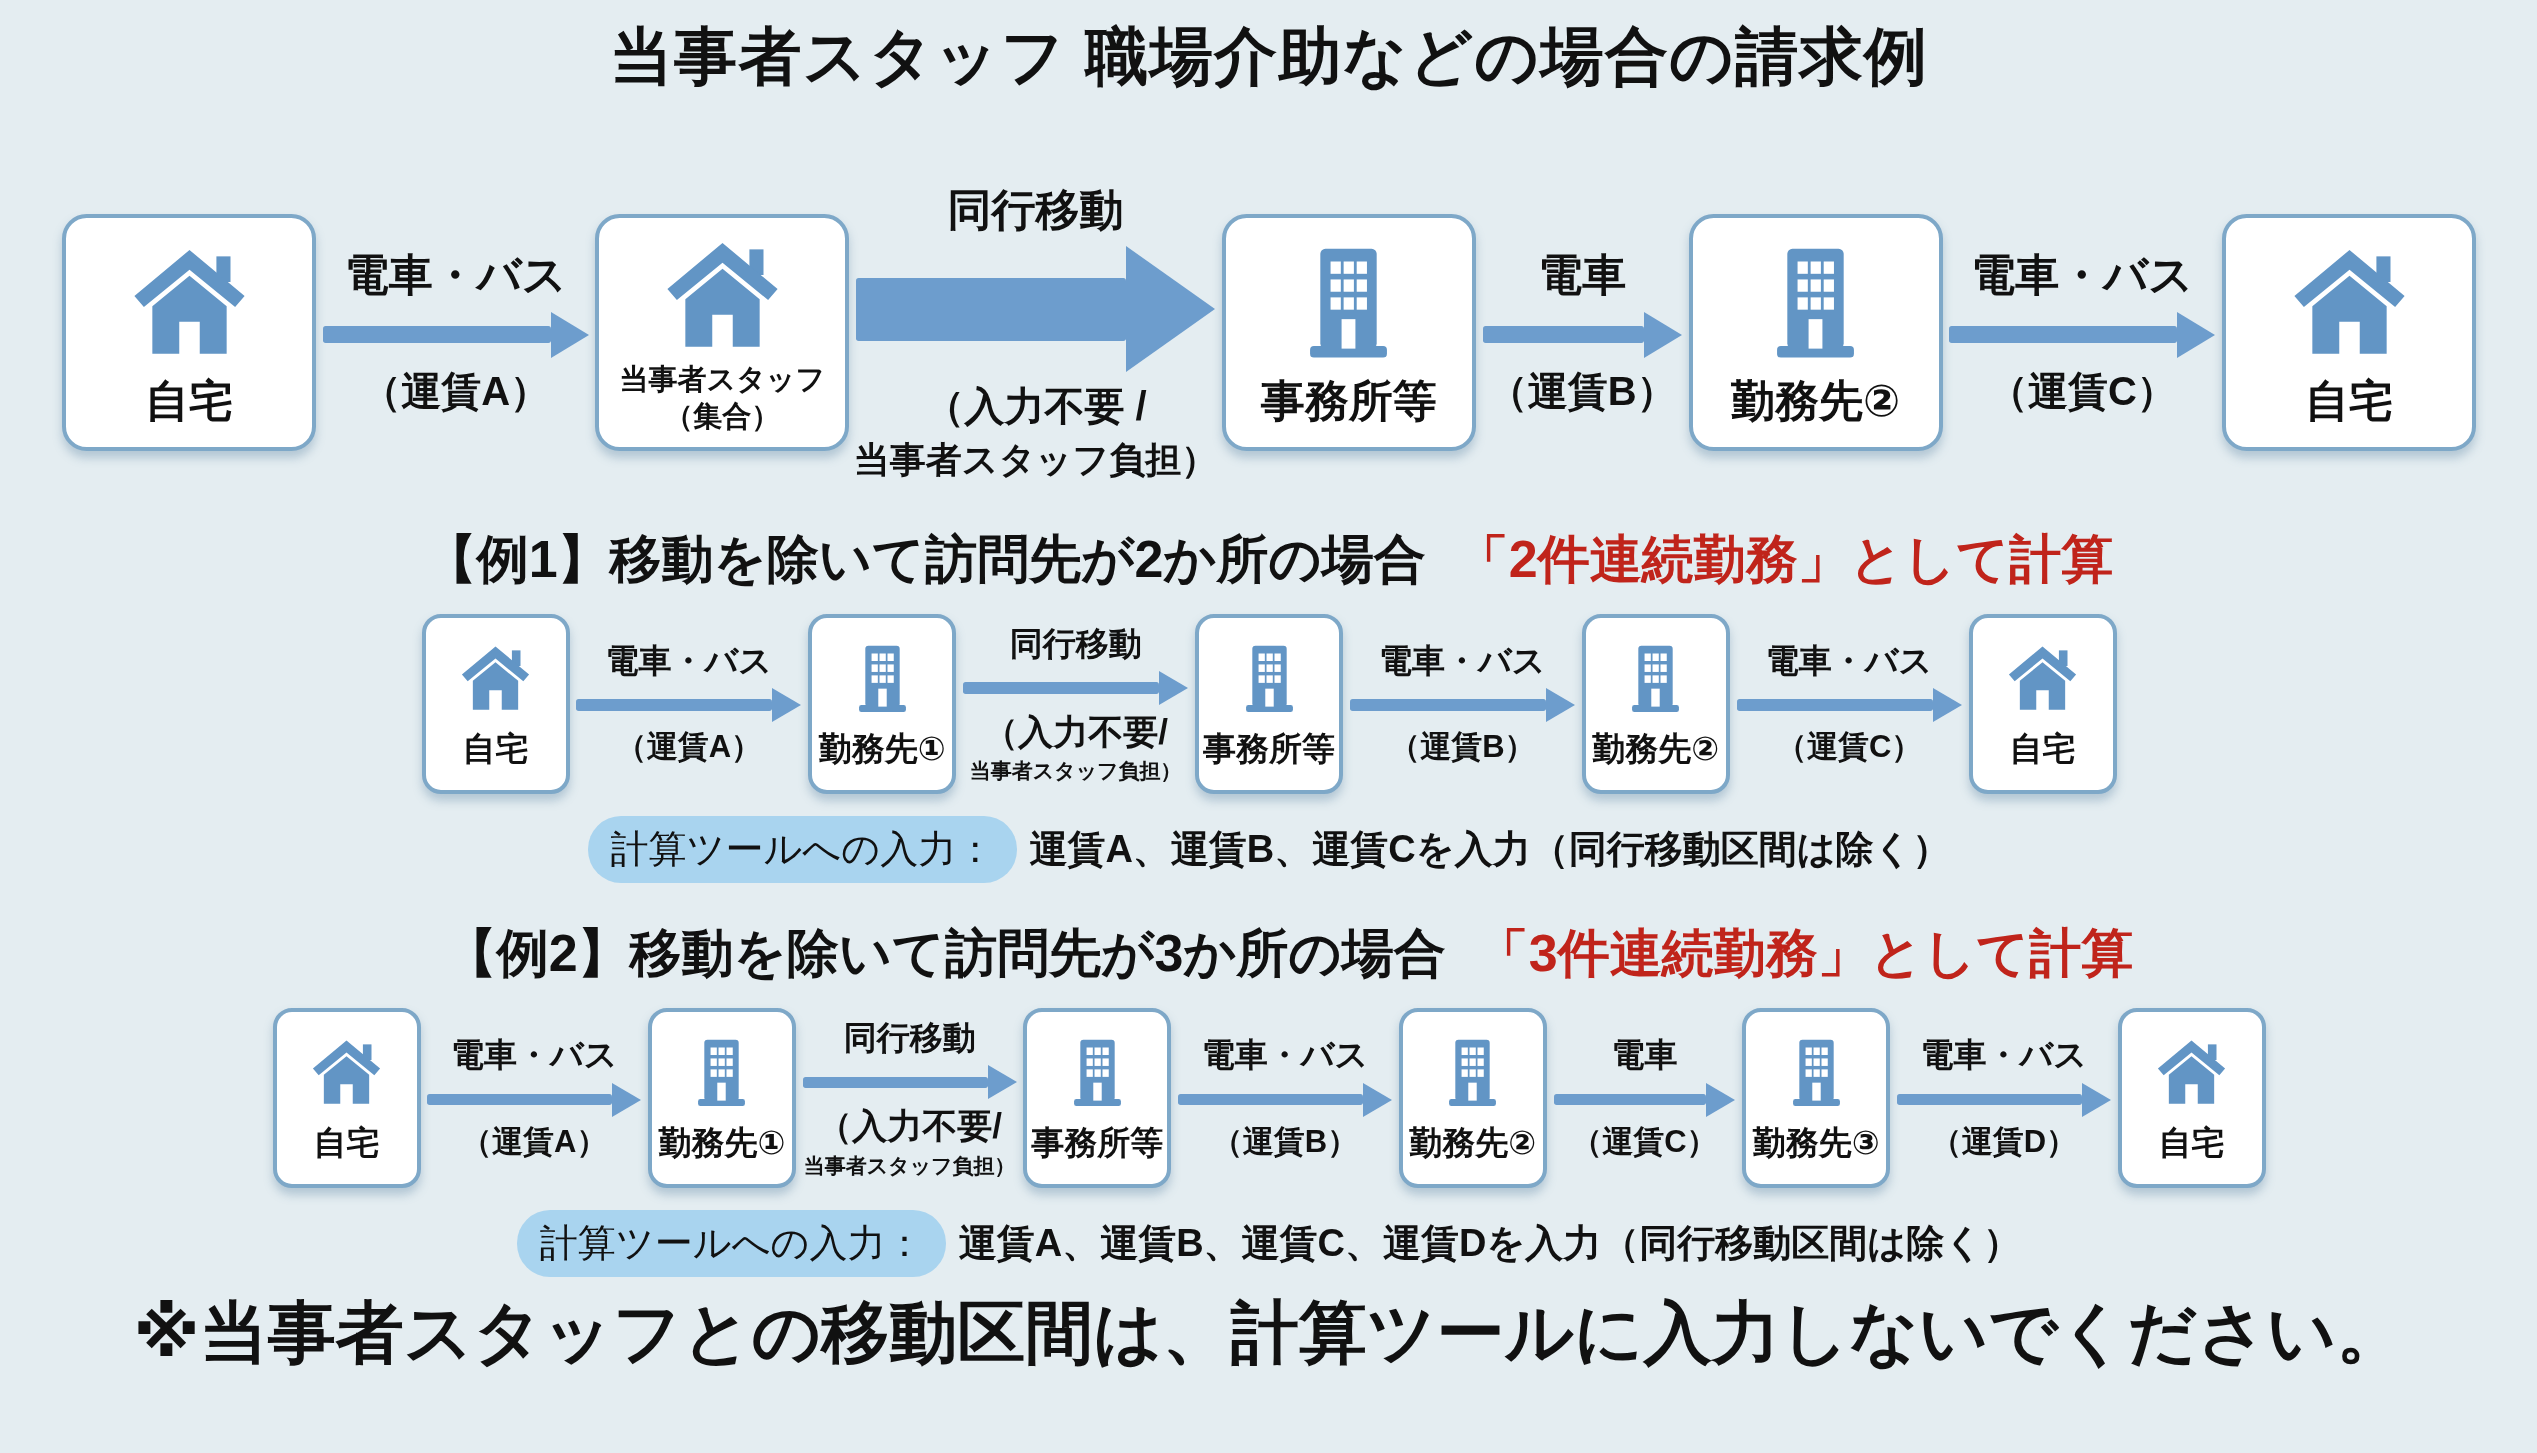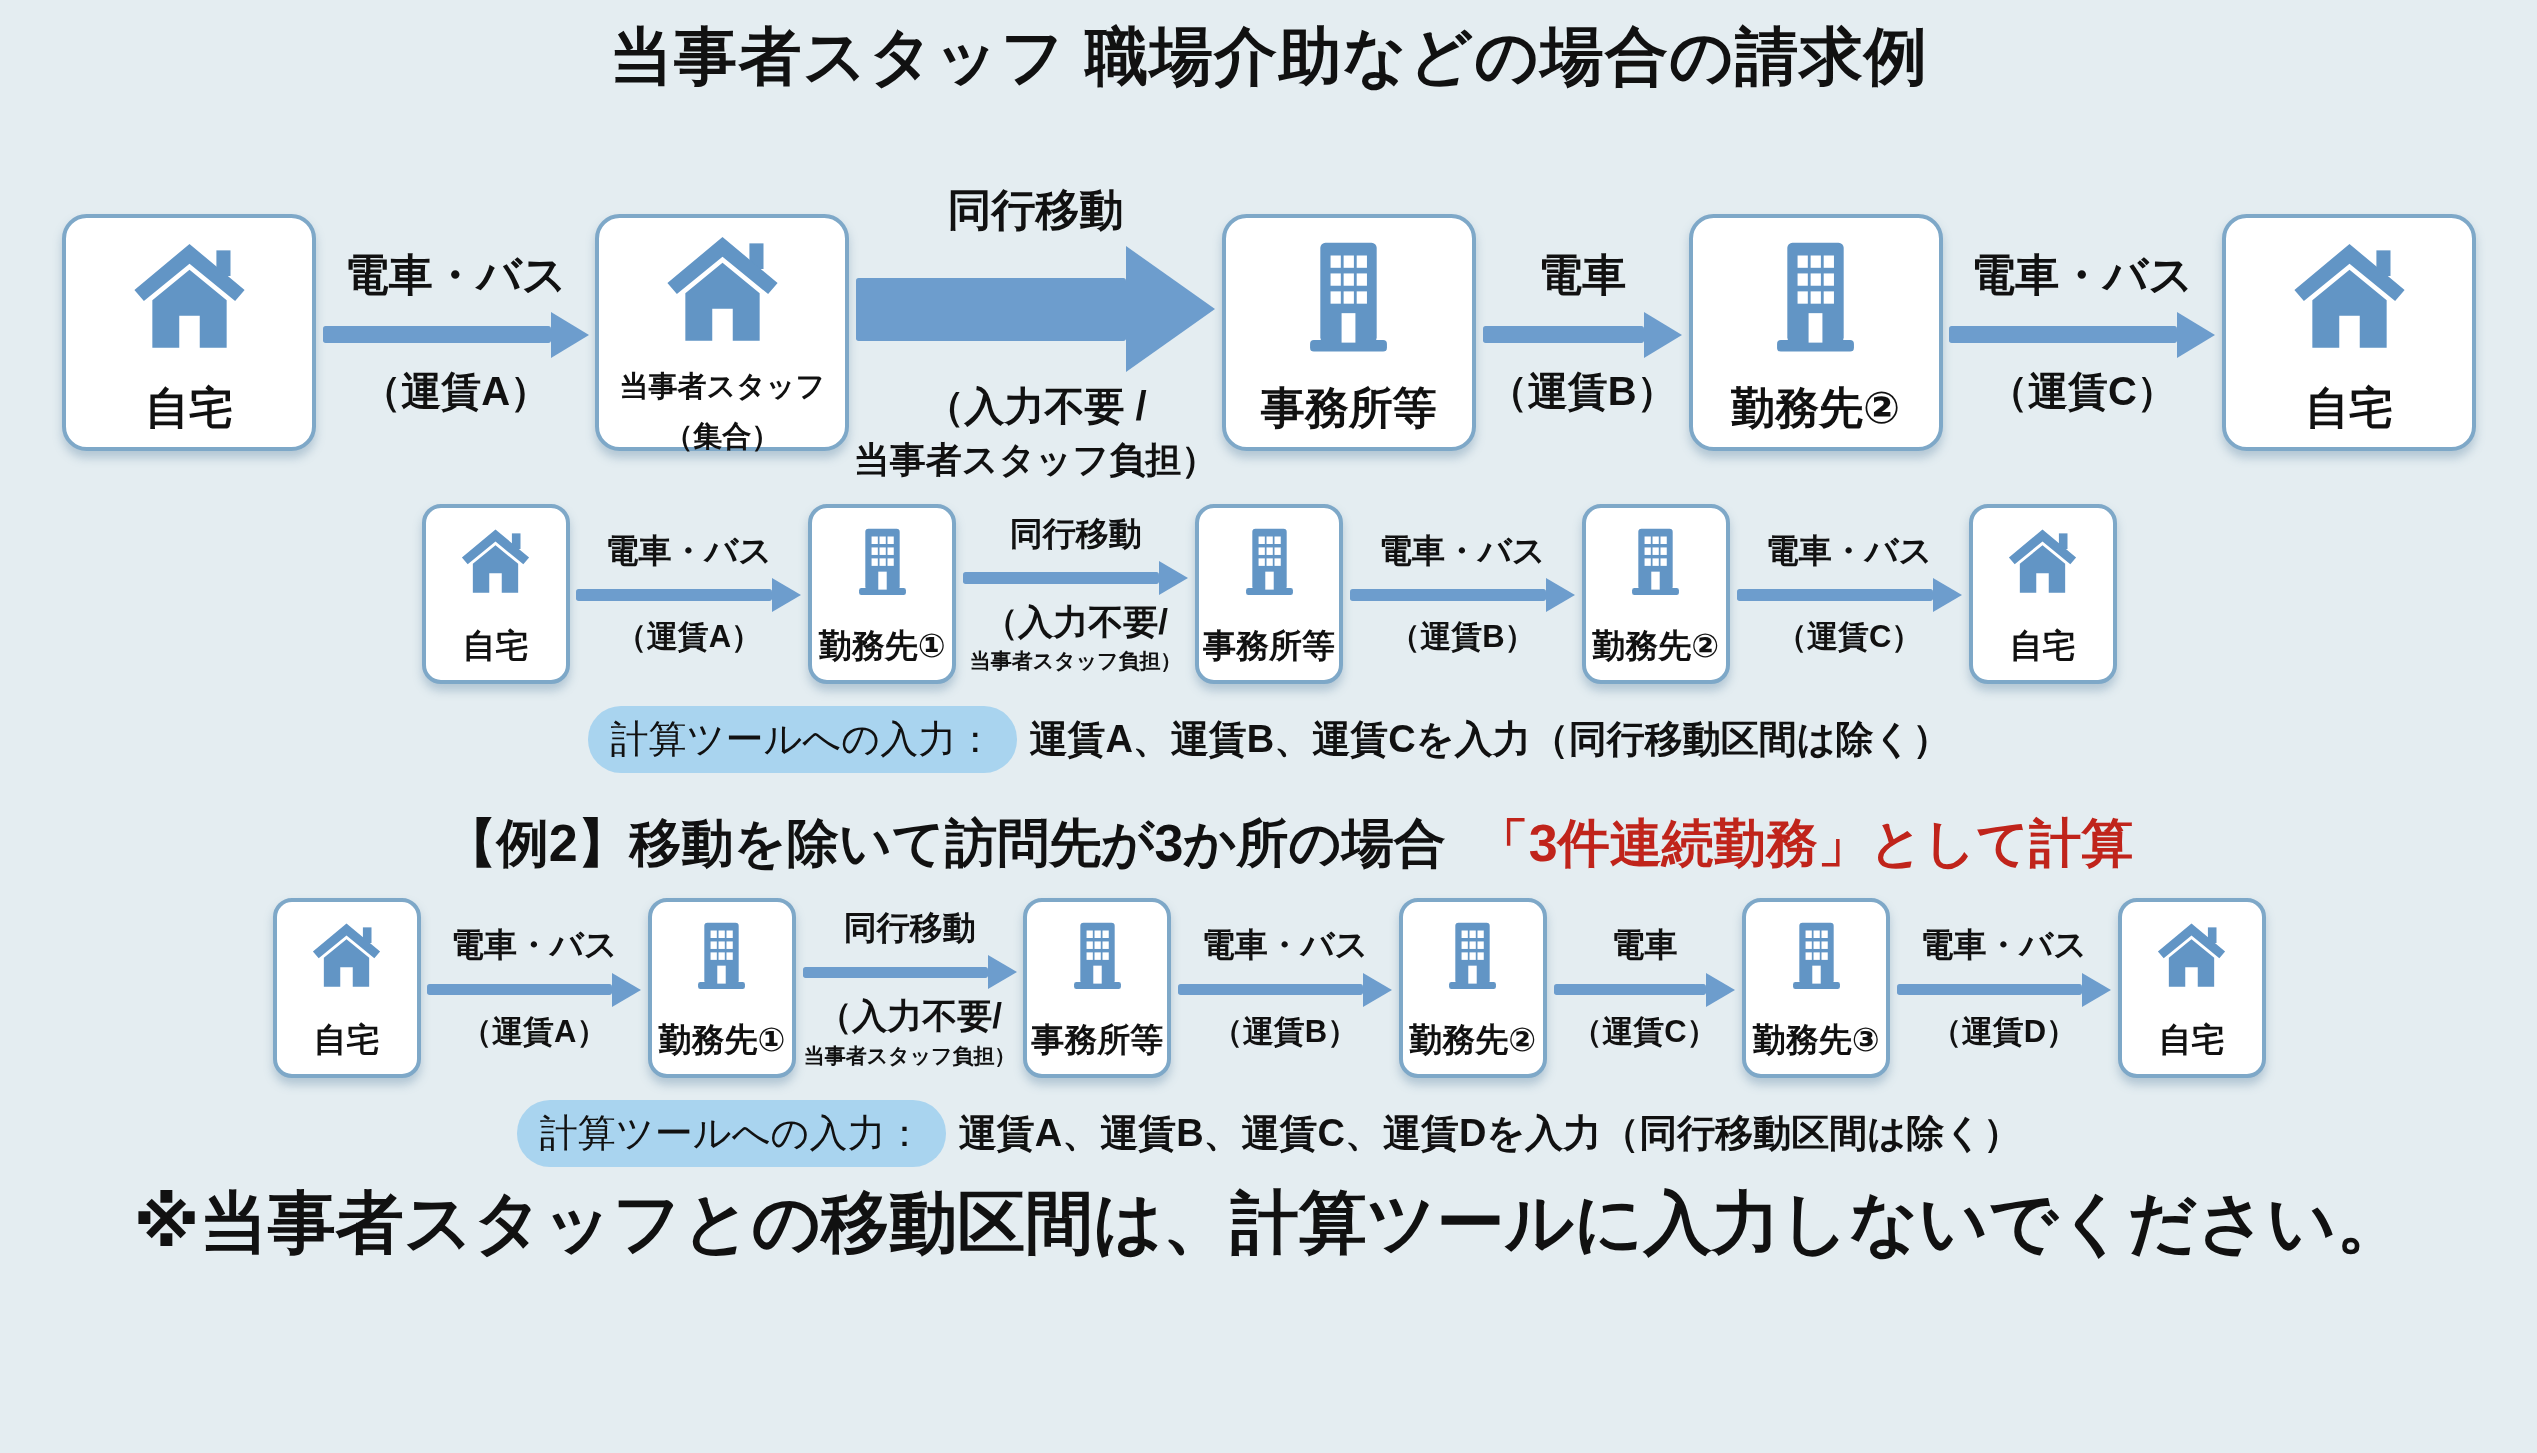--- a/index.html
+++ b/index.html
@@ -37,21 +37,20 @@
   .flow.ex1{width:1695px;}
   .flow.ex2{width:1993px;}
 
   .node{
     background:var(--white);
     border:4.8px solid var(--border);
     border-radius:24.6px;
     box-shadow:0 6.8px 9.6px rgba(90,130,160,.35);
     display:flex;flex-direction:column;align-items:center;justify-content:space-evenly;
     flex:0 0 auto;
-    gap:20px;
   }
   .main .node{width:254px;height:237px;padding:9.6px 4.1px;}
   .ex .node{width:148px;height:180px;padding:6.8px 2.7px;border-width:4.1px;border-radius:19px;}
 
   .icon{display:flex;align-items:center;justify-content:center;color:var(--icon);}
   .main .icon svg{width:123px;height:123px;}
   .ex .icon svg{width:75px;height:75px;}
 
   .nlabel{font-weight:bold;font-size:44px;line-height:1.05;text-align:center;white-space:nowrap;}
   .ex .nlabel{font-size:33px;}
@@ -240,20 +239,23 @@
       <span class="icon">
           <svg viewBox="0 0 48 48" fill="currentColor">
             <use href="#ic-home"></use>
           </svg>
         </span>
       <span class="nlabel">自宅</span>
     </div>
 
   </section>
 
+  <h2 class="ex-head">
+    <span>【例1】移動を除いて訪問先が2か所の場合</span><span class="red">「2件連続勤務」として計算</span>
+  </h2>
 
   <section class="flow ex ex1">
 
     <div class="node">
       <span class="icon">
           <svg viewBox="0 0 48 48" fill="currentColor">
             <use href="#ic-home"></use>
           </svg>
         </span>
       <span class="nlabel">自宅</span>

